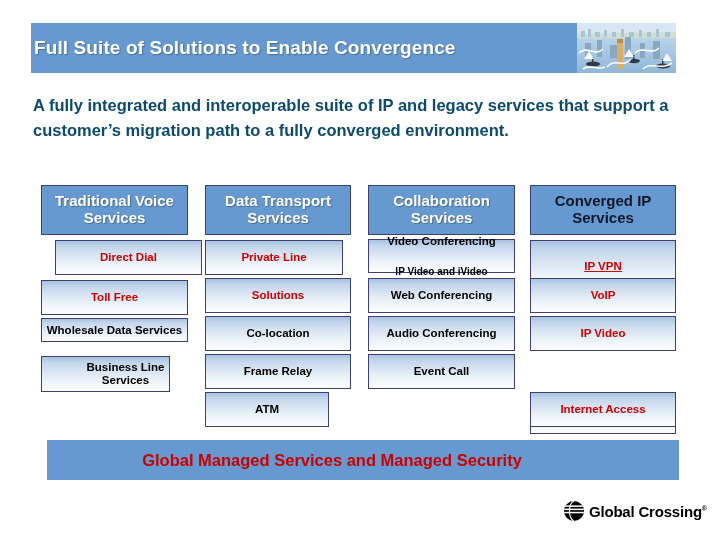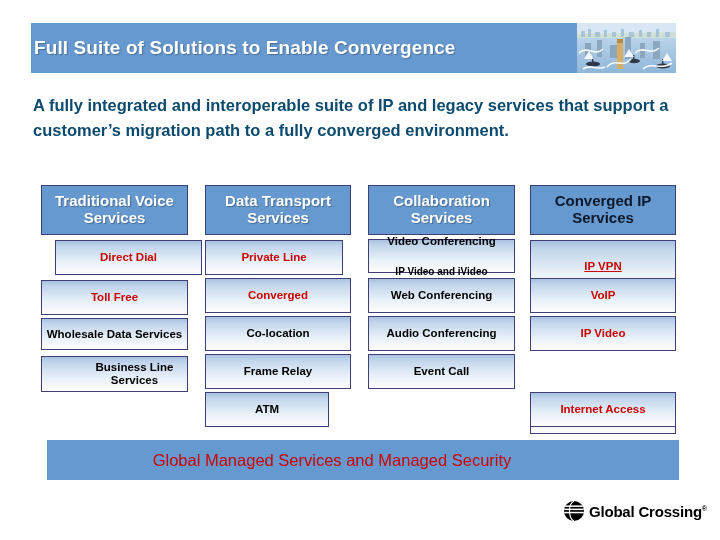--- a/index.html
+++ b/index.html
@@ -127,21 +127,21 @@
     position: absolute;
     left: 47px;
     top: 440px;
     width: 570px;
     height: 40px;
     display: flex;
     align-items: center;
     justify-content: center;
     color: #cc0000;
     font-size: 16.5px;
-    font-weight: normal;
+    font-weight: bold;
     white-space: nowrap;
   }
 
   
   .logo {
     position: absolute;
     left: 563px;
     top: 500px;
     display: flex;
     align-items: center;
@@ -241,37 +241,37 @@
   <div class="column" id="col0" style="left:41px; width:147px;">
     <div class="cell head" style="left:0; top:0; width:147px; height:50px;">
       <span class="stack">Traditional Voice Services</span>
     </div>
     <div class="cell item red" style="left:0; top:55px; width:147px; height:35px;margin-left:14px;">
       <span class="stack">Direct Dial</span>
     </div>
     <div class="cell item red" style="left:0; top:95px; width:147px; height:35px;">
       <span class="stack">Toll Free</span>
     </div>
-    <div class="cell item" style="left:0; top:133px; width:147px; height:32px;">
+    <div class="cell item" style="left:0; top:133px; width:147px; height:24px;">
       <span class="stack">Wholesale Data Services</span>
     </div>
-    <div class="cell item" style="left:0; top:171px; width:147px; height:36px;padding-left:40px;">
+    <div class="cell item" style="left:0; top:171px; width:129px; height:36px;padding-left:40px;">
       <span class="stack">Business Line Services</span>
     </div>
   </div>
 
   <div class="column" id="col1" style="left:205px; width:146px;">
     <div class="cell head" style="left:0; top:0; width:146px; height:50px;">
       <span class="stack">Data Transport Services</span>
     </div>
     <div class="cell item red" style="left:0; top:55px; width:138px; height:35px;">
       <span class="stack">Private Line</span>
     </div>
     <div class="cell item red" style="left:0; top:93px; width:146px; height:35px;">
-      <span class="stack">Converged</span>
+      <span class="stack">Solutions</span>
     </div>
     <div class="cell item" style="left:0; top:131px; width:146px; height:35px;">
       <span class="stack">Co-location</span>
     </div>
     <div class="cell item" style="left:0; top:169px; width:146px; height:35px;">
       <span class="stack">Frame Relay</span>
     </div>
     <div class="cell item" style="left:0; top:207px; width:124px; height:35px;">
       <span class="stack">ATM</span>
     </div>

